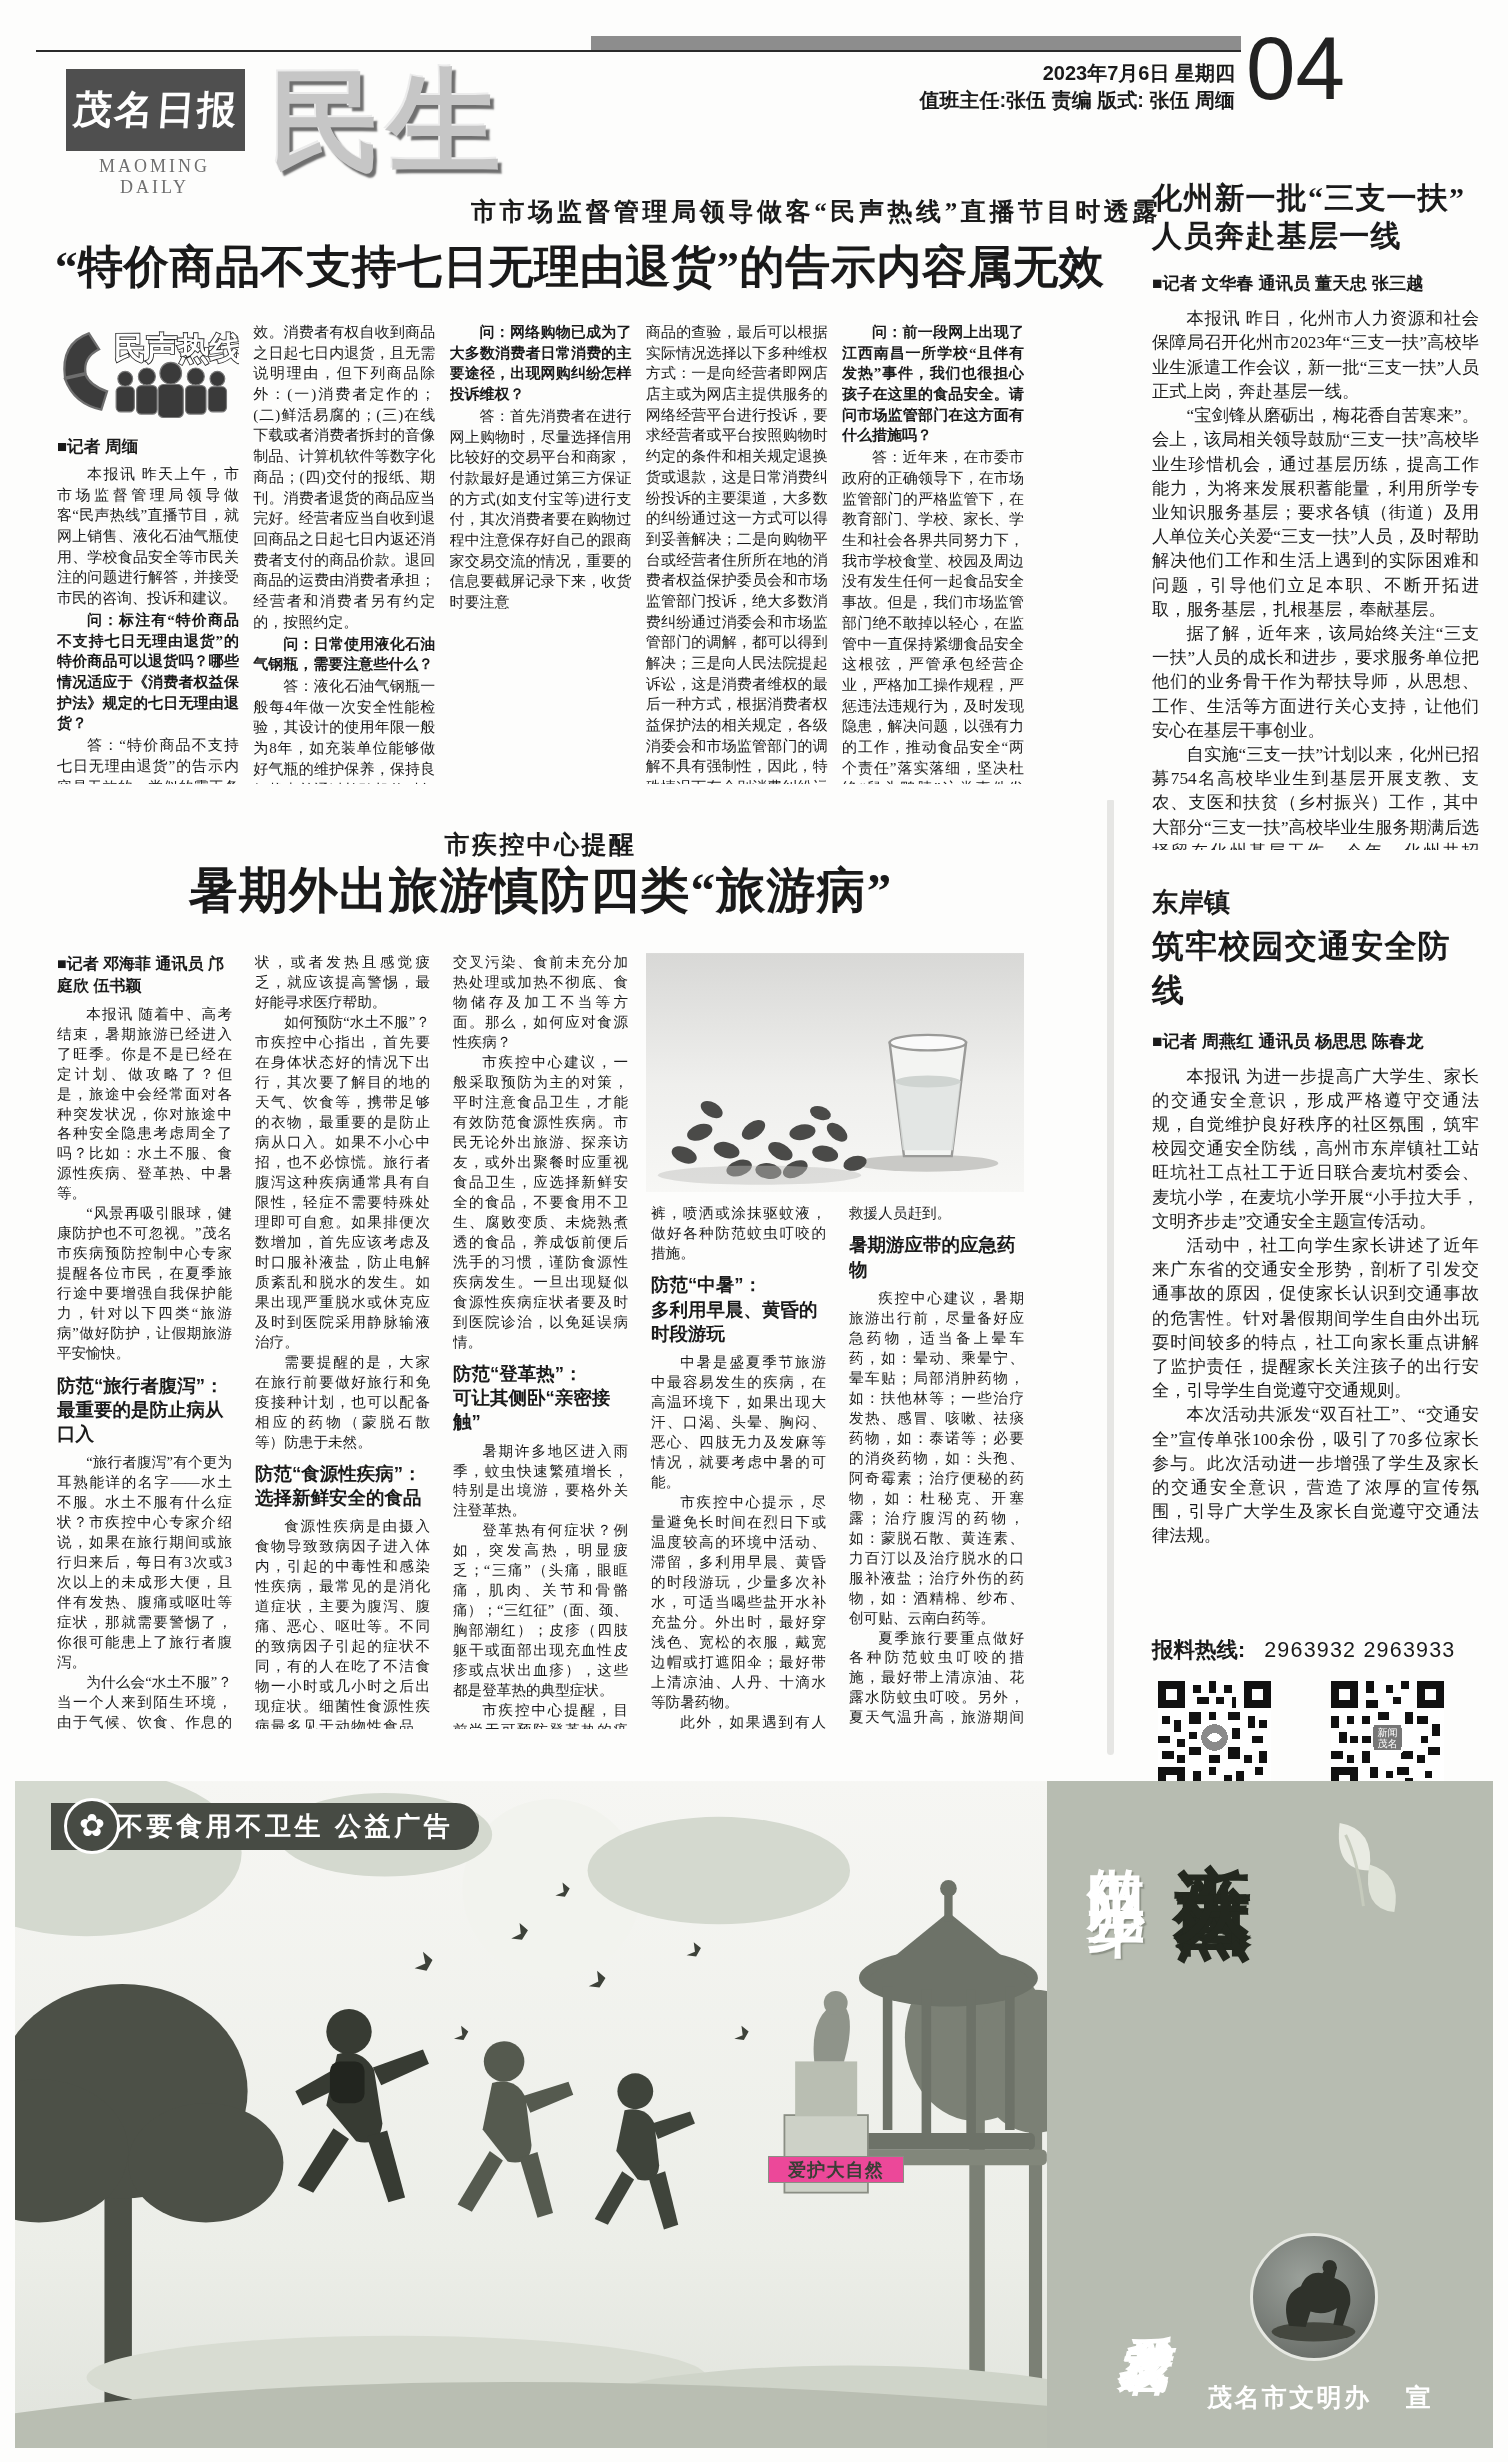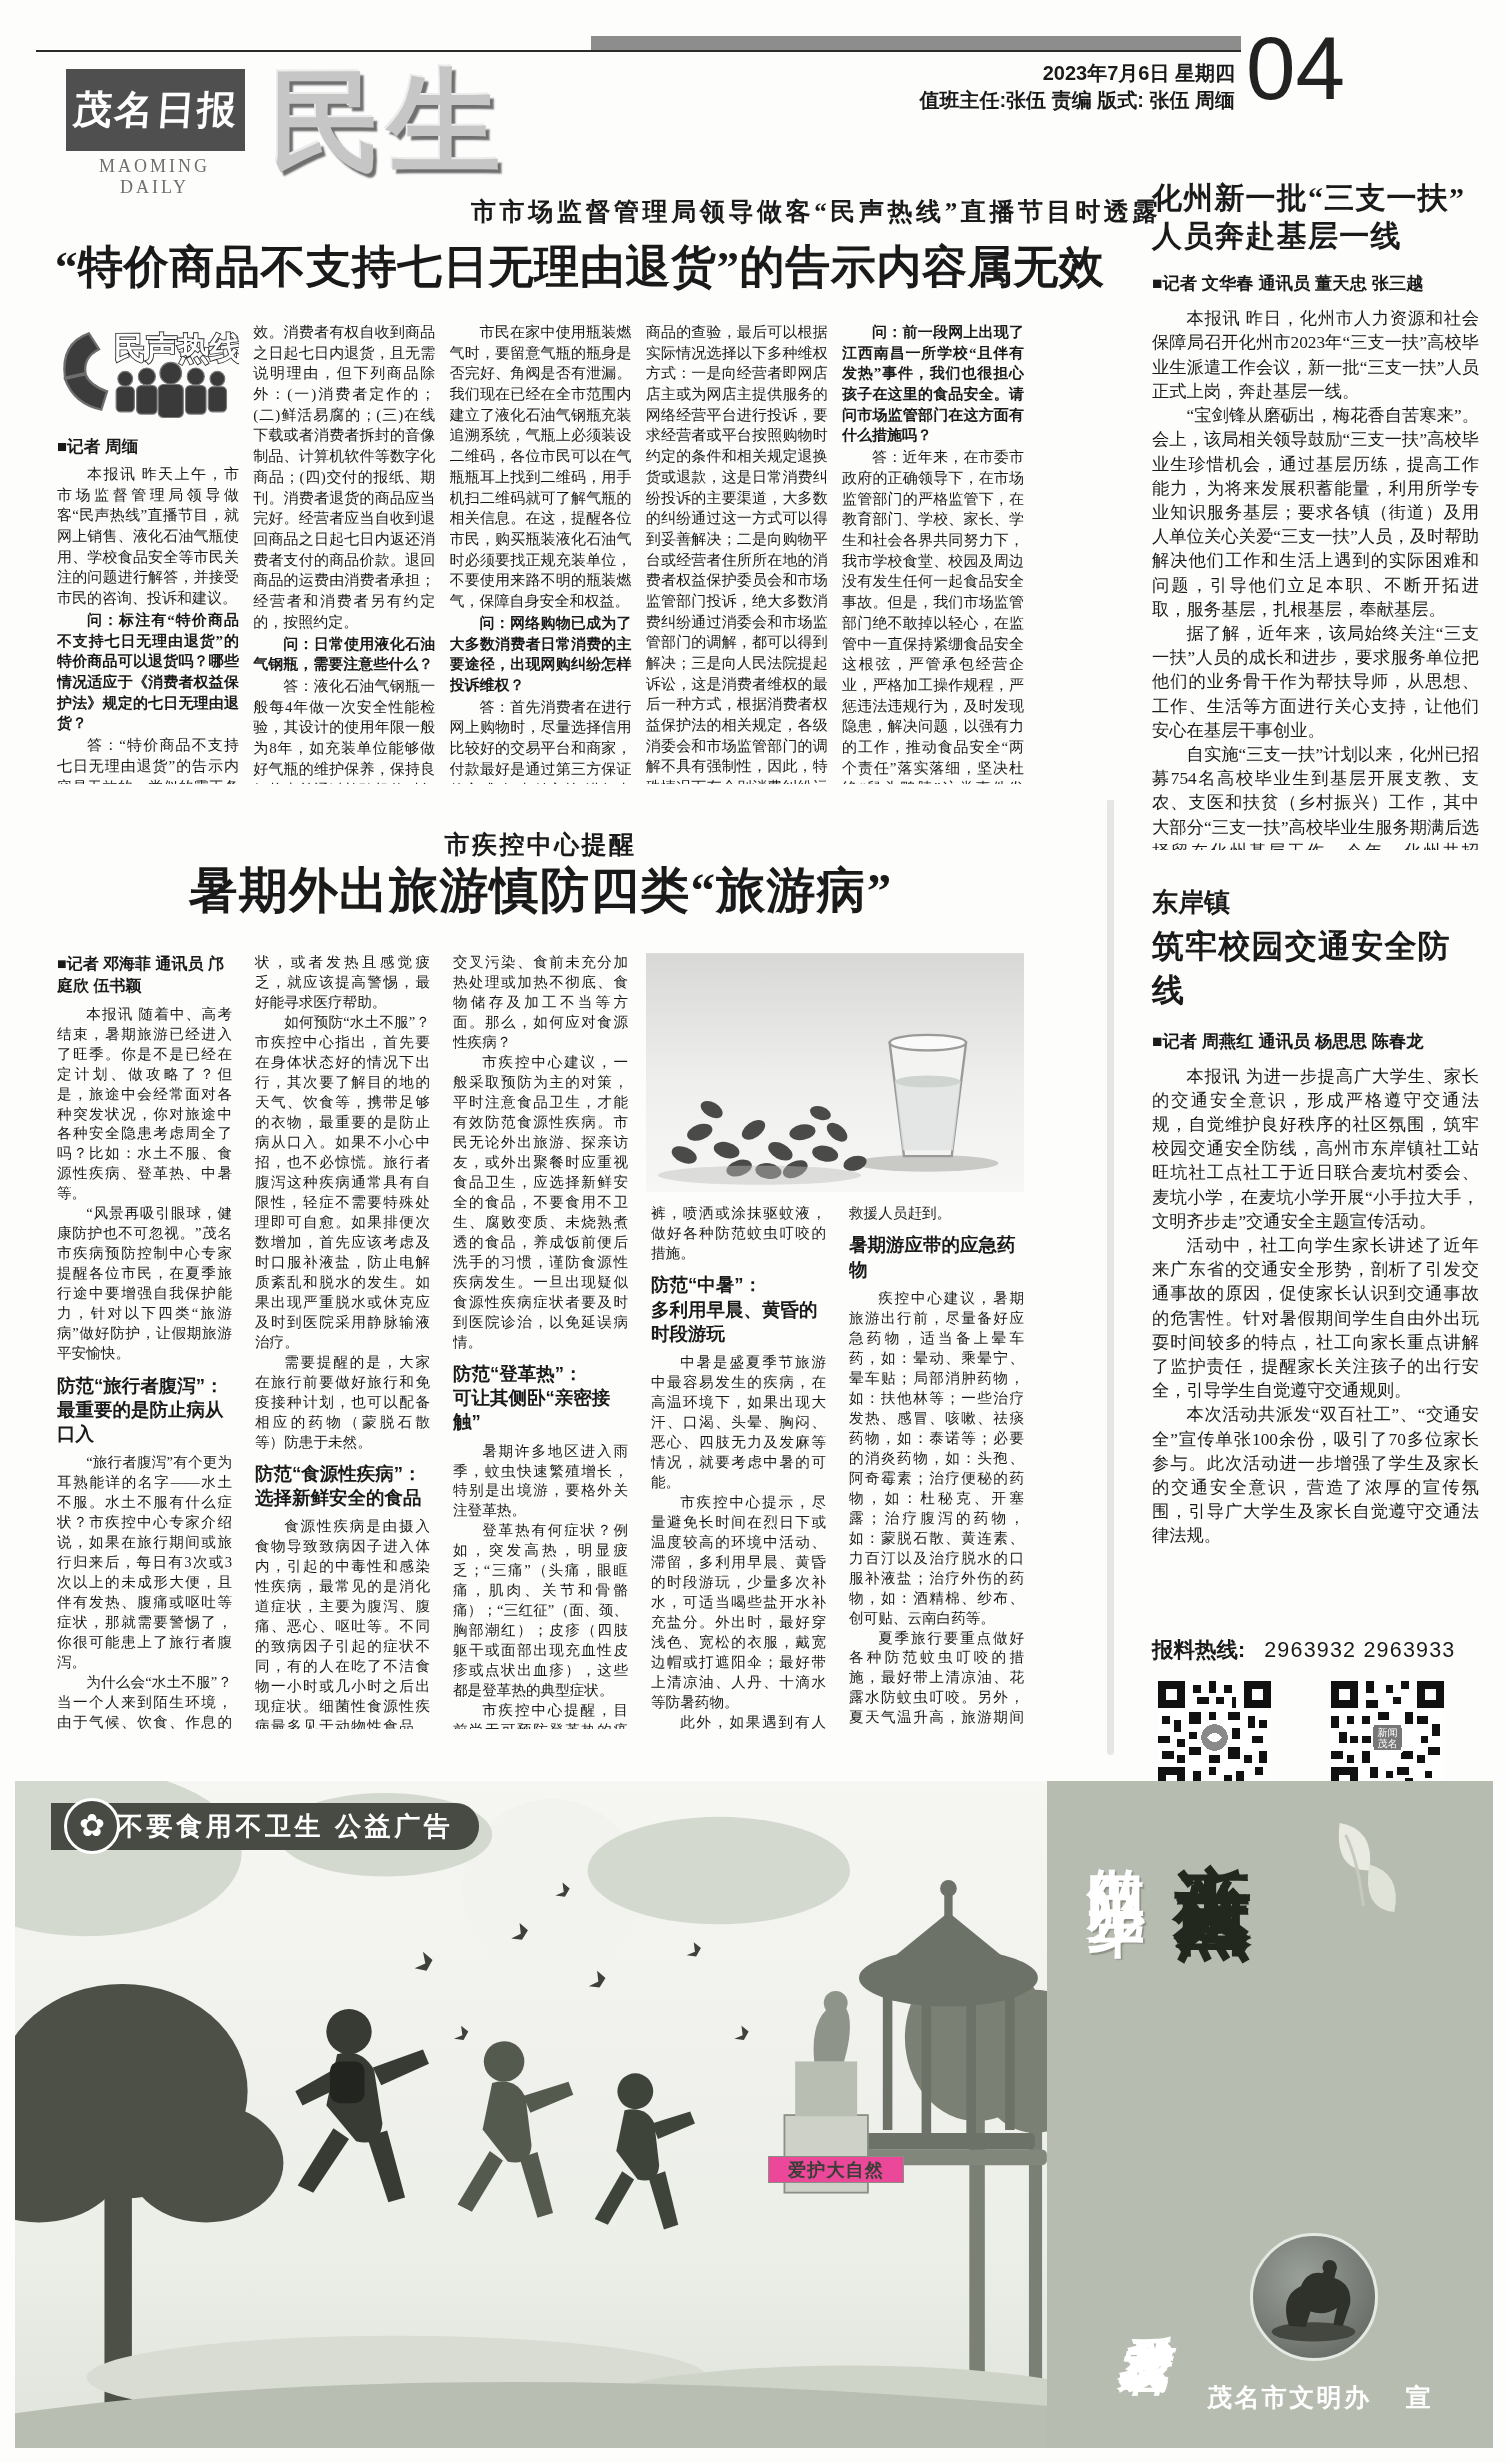--- a/index.html
+++ b/index.html
@@ -160,21 +160,20 @@
         <p class="bt ind">本报讯 昨天上午，市市场监督管理局领导做客“民声热线”直播节目，就网上销售、液化石油气瓶使用、学校食品安全等市民关注的问题进行解答，并接受市民的咨询、投诉和建议。</p>
         <p class="bt ind q">问：标注有“特价商品不支持七日无理由退货”的特价商品可以退货吗？哪些情况适应于《消费者权益保护法》规定的七日无理由退货？</p>
         <p class="bt ind">答：“特价商品不支持七日无理由退货”的告示内容是无效的，类似的霸王条款还有“订金不退”“赠品不提供三包”等，均属无</p>
       </div>
       <div class="col">
         <p class="bt">效。消费者有权自收到商品之日起七日内退货，且无需说明理由，但下列商品除外：(一)消费者定作的；(二)鲜活易腐的；(三)在线下载或者消费者拆封的音像制品、计算机软件等数字化商品；(四)交付的报纸、期刊。消费者退货的商品应当完好。经营者应当自收到退回商品之日起七日内返还消费者支付的商品价款。退回商品的运费由消费者承担；经营者和消费者另有约定的，按照约定。</p>
         <p class="bt ind q">问：日常使用液化石油气钢瓶，需要注意些什么？</p>
         <p class="bt ind">答：液化石油气钢瓶一般每4年做一次安全性能检验，其设计的使用年限一般为8年，如充装单位能够做好气瓶的维护保养，保持良好状态并通过检验机构对气瓶进行的安全评估，气瓶实际使用年限可以延长至12年，之后要强制报废。</p>
       </div>
       <div class="col">
-        <p class="bt ind">市民在家中使用瓶装燃气时，要留意气瓶的瓶身是否完好、角阀是否有泄漏。我们现在已经在全市范围内建立了液化石油气钢瓶充装追溯系统，气瓶上必须装设二维码，各位市民可以在气瓶瓶耳上找到二维码，用手机扫二维码就可了解气瓶的相关信息。在这，提醒各位市民，购买瓶装液化石油气时必须要找正规充装单位，不要使用来路不明的瓶装燃气，保障自身安全和权益。</p>
         <p class="bt ind q">问：网络购物已成为了大多数消费者日常消费的主要途径，出现网购纠纷怎样投诉维权？</p>
         <p class="bt ind">答：首先消费者在进行网上购物时，尽量选择信用比较好的交易平台和商家，付款最好是通过第三方保证的方式(如支付宝等)进行支付，其次消费者要在购物过程中注意保存好自己的跟商家交易交流的情况，重要的信息要截屏记录下来，收货时要注意</p>
       </div>
       <div class="col">
         <p class="bt">商品的查验，最后可以根据实际情况选择以下多种维权方式：一是向经营者即网店店主或为网店主提供服务的网络经营平台进行投诉，要求经营者或平台按照购物时约定的条件和相关规定退换货或退款，这是日常消费纠纷投诉的主要渠道，大多数的纠纷通过这一方式可以得到妥善解决；二是向购物平台或经营者住所所在地的消费者权益保护委员会和市场监管部门投诉，绝大多数消费纠纷通过消委会和市场监管部门的调解，都可以得到解决；三是向人民法院提起诉讼，这是消费者维权的最后一种方式，根据消费者权益保护法的相关规定，各级消委会和市场监管部门的调解不具有强制性，因此，特殊情况下有个别消费纠纷运用前两种投诉方式均无法解决的，消费者可以向人民法院直接提起诉讼，申请司法保护。</p>
       </div>
       <div class="col">
         <p class="bt ind q">问：前一段网上出现了江西南昌一所学校“且伴有发热”事件，我们也很担心孩子在这里的食品安全。请问市场监管部门在这方面有什么措施吗？</p>
         <p class="bt ind">答：近年来，在市委市政府的正确领导下，在市场监管部门的严格监管下，在教育部门、学校、家长、学生和社会各界共同努力下，我市学校食堂、校园及周边没有发生任何一起食品安全事故。但是，我们市场监管部门绝不敢掉以轻心，在监管中一直保持紧绷食品安全这根弦，严管承包经营企业，严格加工操作规程，严惩违法违规行为，及时发现隐患，解决问题，以强有力的工作，推动食品安全“两个责任”落实落细，坚决杜绝“鼠头鸭脖”这类事件发生，全力以赴保障广大师生“舌尖上的安全”，守住食品安全底线，确保校园食品安全。</p>
       </div>

